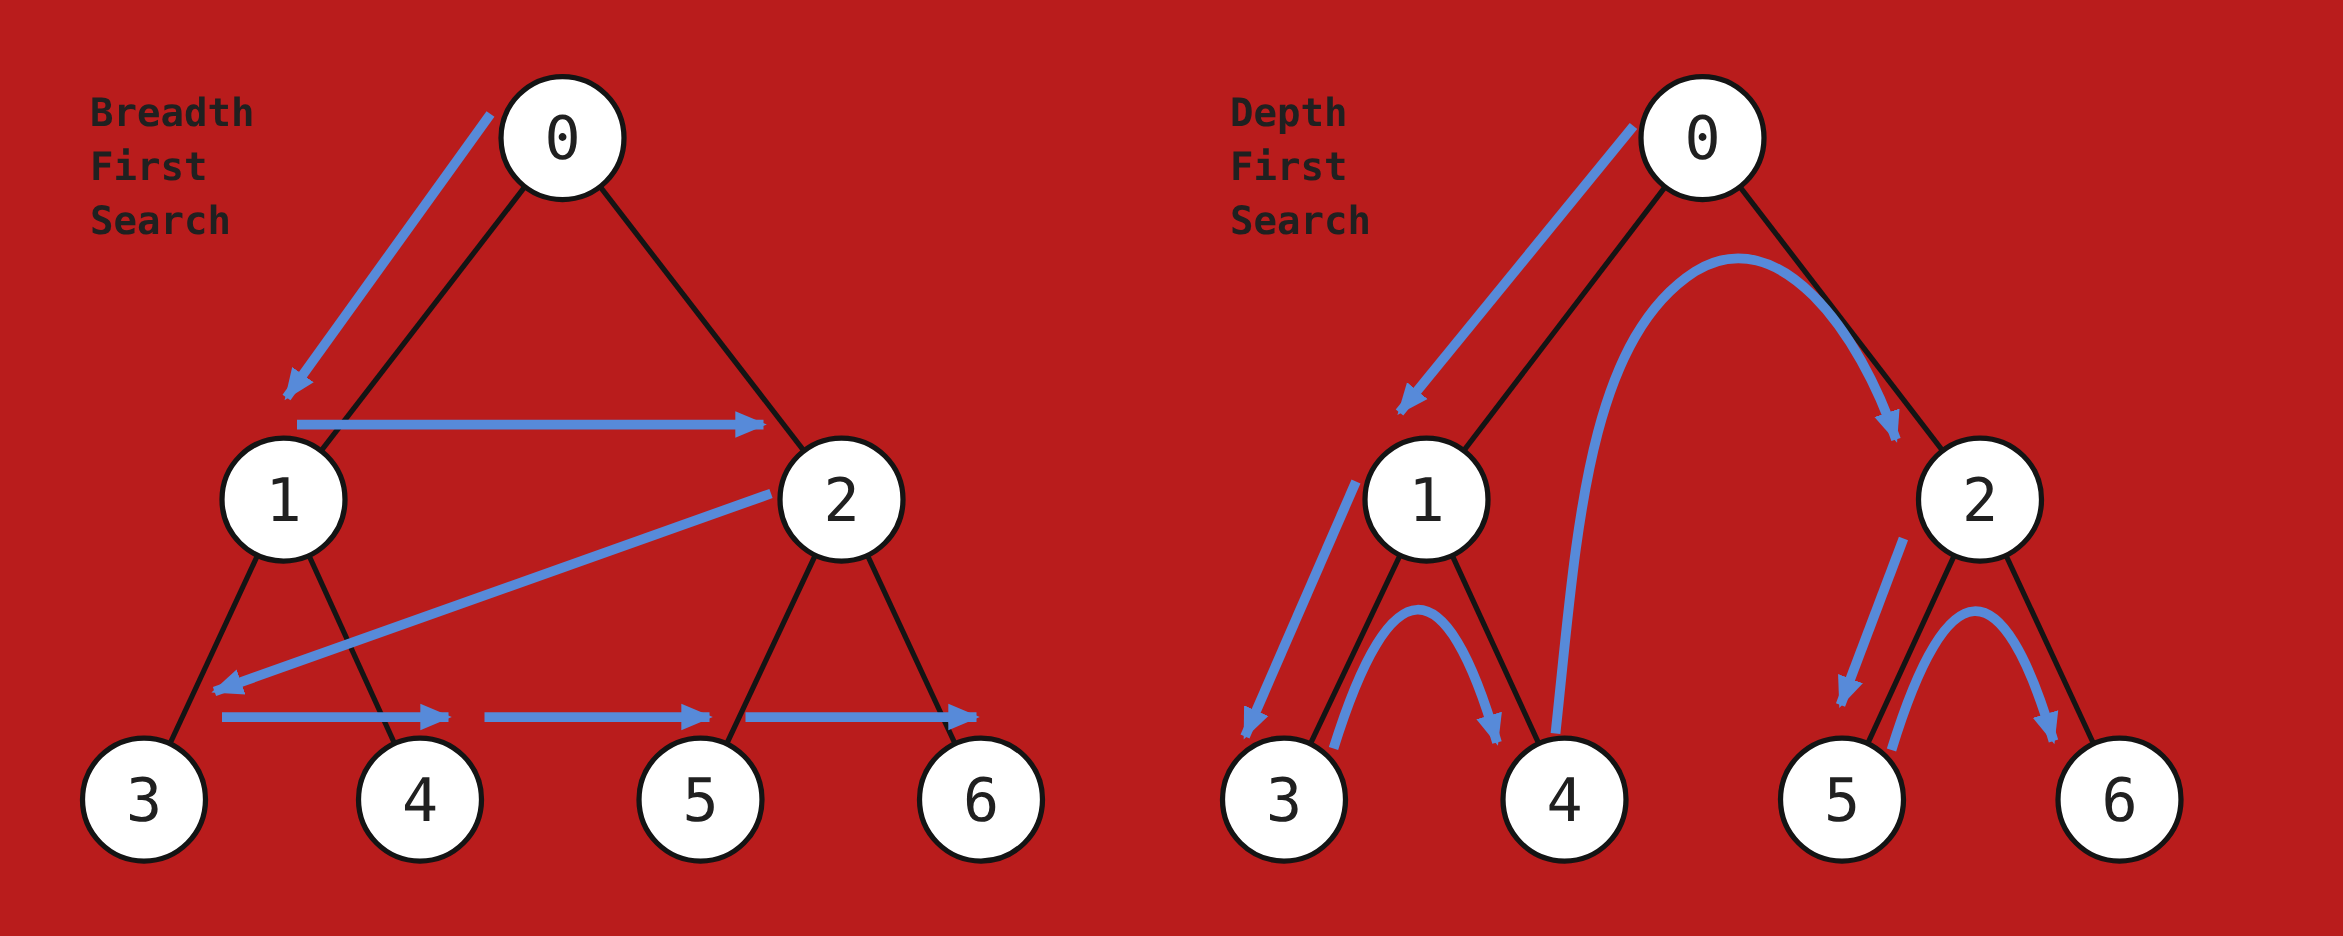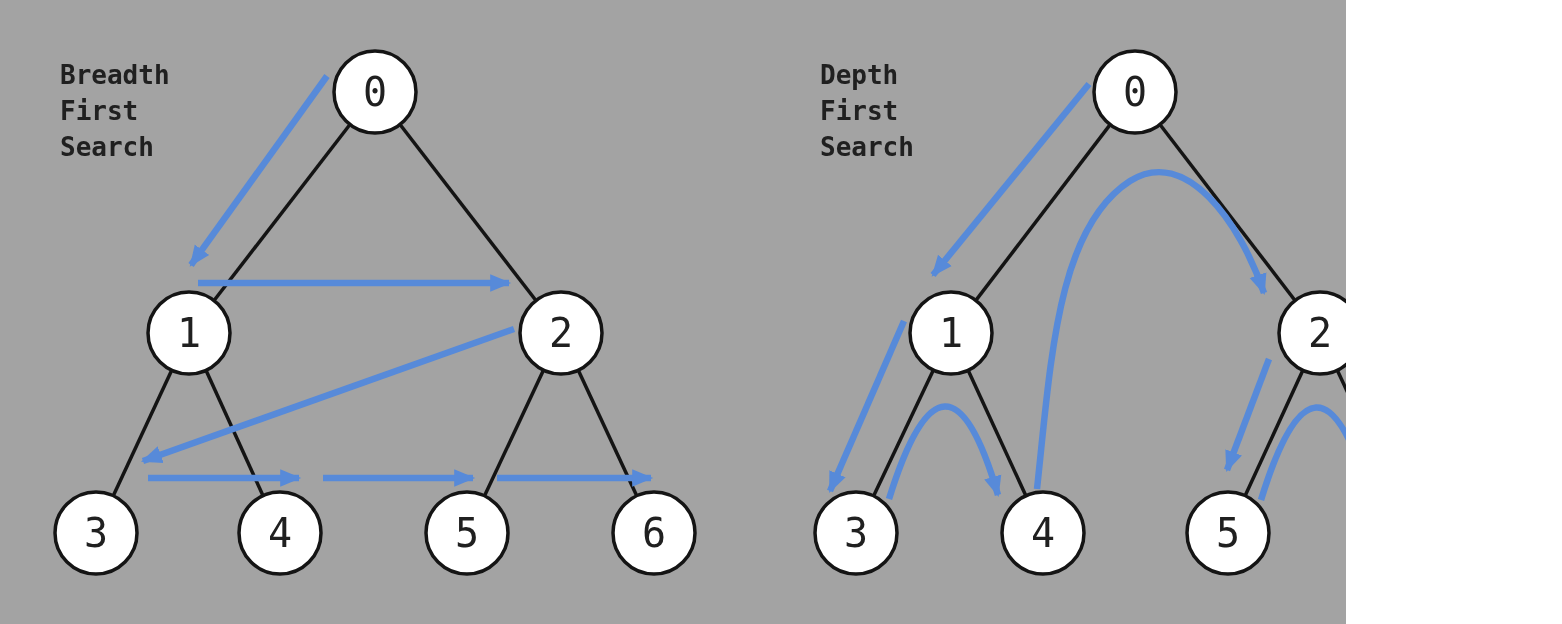--- a/index.html
+++ b/index.html
@@ -1,16 +1,16 @@
 <!DOCTYPE html>
 <html style="--stroke: #141414; --arrow: #578ad9; --text: #202020; --nodefill: #ffffff;"><head>
 <meta charset="utf-8">
 <style>
   html,body{margin:0;padding:0;background:#ffffff;}
-  .canvas{position:relative;width:1346px;height:624px;background:#a3a3a3;overflow:hidden;}
+  .canvas{position:relative;width:1562px;height:624px;background:#b91c1c;overflow:hidden;}
   svg{display:block;}
   text.title{font-family:"DejaVu Sans Mono",monospace;font-size:26px;font-weight:600;fill:var(--text,#202020);}
   text.node-label{font-family:"DejaVu Sans Mono",monospace;font-size:40px;font-weight:500;fill:var(--text,#202020);text-anchor:middle;}
   circle.node{fill:var(--nodefill,#ffffff);stroke:var(--stroke,#141414);stroke-width:3.5;}
   line.edge{stroke:var(--stroke,#141414);stroke-width:3.5;}
   path.arrow{stroke:var(--arrow,#578ad9);stroke-width:6.5;fill:none;stroke-linecap:butt;}
 </style>
 </head>
 <body>
 

